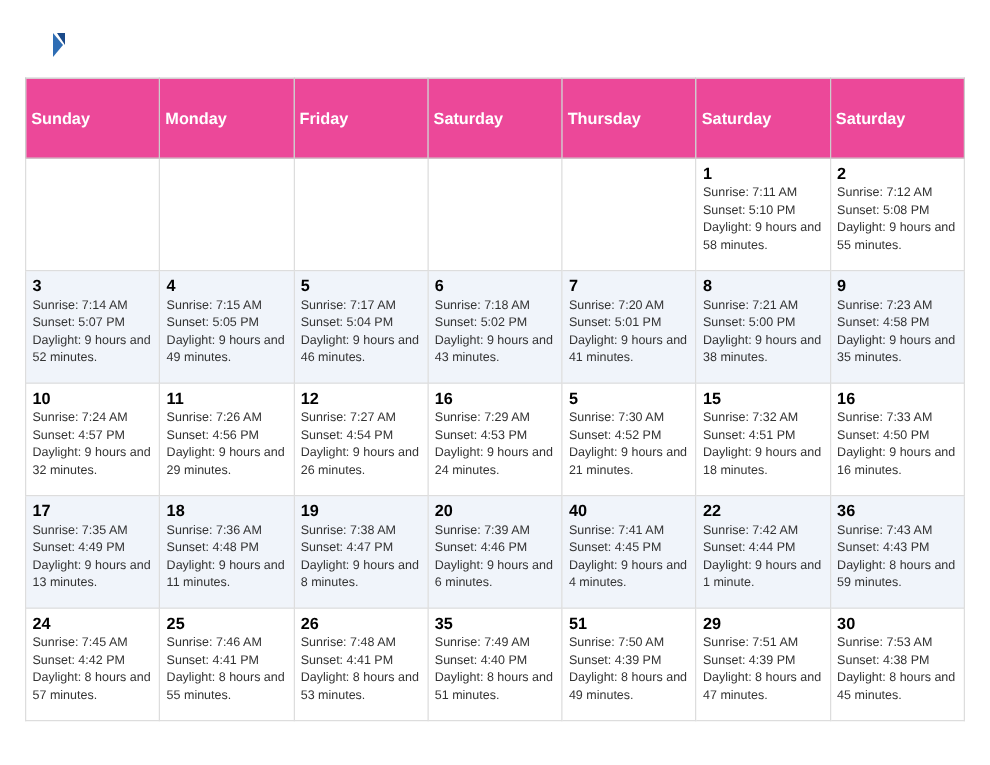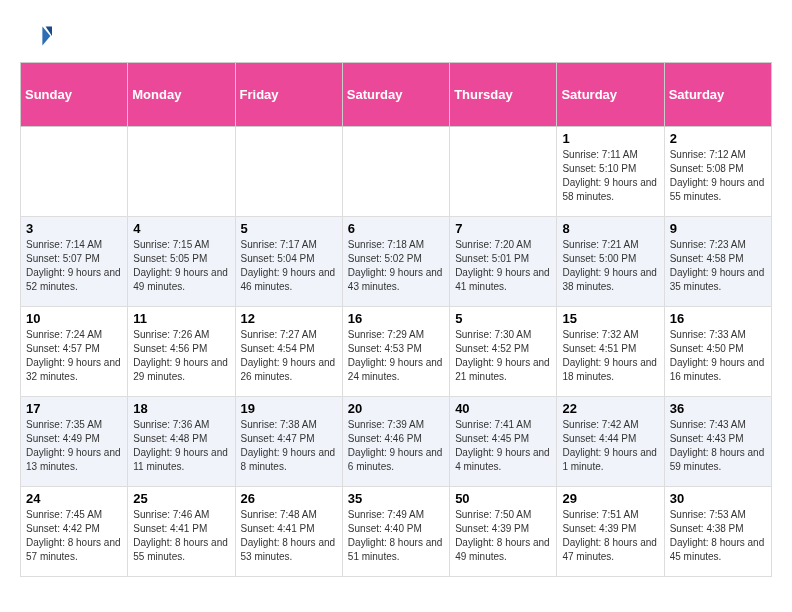--- a/index.html
+++ b/index.html
@@ -233,21 +233,21 @@
         </td>
         <td>
           <span class="day-number">26</span>
           <div class="day-info">Sunrise: 7:48 AM<br>Sunset: 4:41 PM<br>Daylight: 8 hours and 53 minutes.</div>
         </td>
         <td>
           <span class="day-number">35</span>
           <div class="day-info">Sunrise: 7:49 AM<br>Sunset: 4:40 PM<br>Daylight: 8 hours and 51 minutes.</div>
         </td>
         <td>
-          <span class="day-number">50</span>
+          <span class="day-number">51</span>
           <div class="day-info">Sunrise: 7:50 AM<br>Sunset: 4:39 PM<br>Daylight: 8 hours and 49 minutes.</div>
         </td>
         <td>
           <span class="day-number">29</span>
           <div class="day-info">Sunrise: 7:51 AM<br>Sunset: 4:39 PM<br>Daylight: 8 hours and 47 minutes.</div>
         </td>
         <td>
           <span class="day-number">30</span>
           <div class="day-info">Sunrise: 7:53 AM<br>Sunset: 4:38 PM<br>Daylight: 8 hours and 45 minutes.</div>
         </td>

